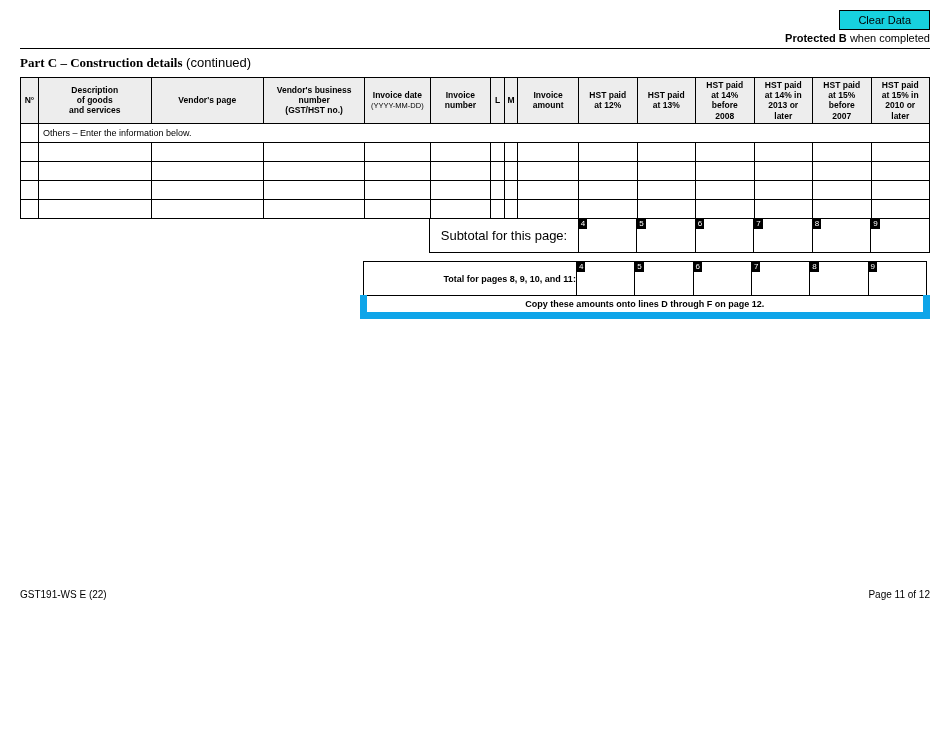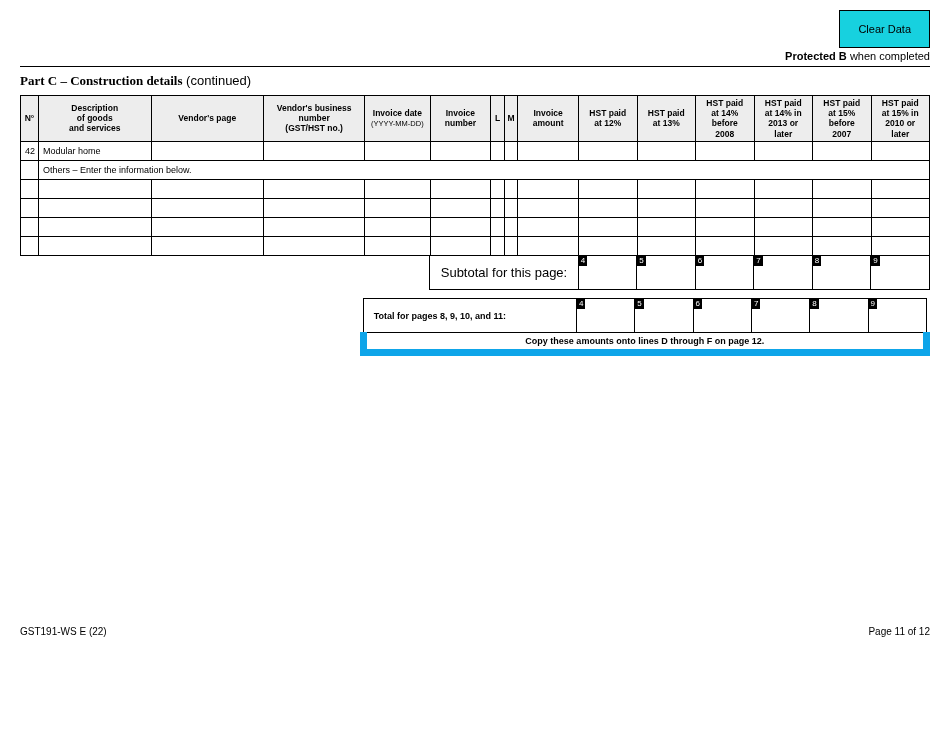--- a/index.html
+++ b/index.html
@@ -14,21 +14,21 @@
   .top-row {
     display: flex;
     justify-content: flex-end;
     align-items: center;
     gap: 8px;
     margin-bottom: 2px;
   }
   .clear-btn {
     background: #17d1df;
     border: 1px solid #000;
-    padding: 12px 18px;
+    padding: 3px 18px;
     font-size: 11px;
     cursor: pointer;
     font-family: Arial, Helvetica, sans-serif;
   }
   .protected {
     text-align: right;
     font-size: 11px;
     margin-bottom: 4px;
   }
   .protected b { font-weight: bold; }
@@ -116,21 +116,21 @@
   }
   .totals-wrap td {
     height: 34px;
     padding: 0;
     vertical-align: middle;
   }
   .totals-wrap .label-cell {
     border: 1px solid #000;
     font-size: 9px;
     font-weight: bold;
-    text-align: left;
+    text-align: right;
     padding-left: 10px;
   }
   .totals-wrap .val-cell {
     border: 1px solid #000;
     position: relative;
   }
   .totals-wrap .val-cell .tag {
     position: absolute;
     top: 0;
     left: 0;
@@ -203,37 +203,20 @@
       <th><span>HST paid</span><br><span>at 12%</span></th>
       <th><span>HST paid</span><br><span>at 13%</span></th>
       <th><span>HST paid</span><br><span>at 14%</span><br><span>before</span><br><span>2008</span></th>
       <th><span>HST paid</span><br><span>at 14% in</span><br><span>2013 or</span><br><span>later</span></th>
       <th><span>HST paid</span><br><span>at 15%</span><br><span>before</span><br><span>2007</span></th>
       <th><span>HST paid</span><br><span>at 15% in</span><br><span>2010 or</span><br><span>later</span></th>
     </tr>
   </thead>
   <tbody>
     <tr>
-        <td class="num">42</td>
-        <td>Modular home</td>
-        <td></td>
-        <td></td>
-        <td></td>
-        <td></td>
-        <td></td>
-        <td></td>
-        <td></td>
-        <td></td>
-        <td></td>
-        <td></td>
-        <td></td>
-        <td></td>
-        <td></td>
-      </tr>
-    <tr>
         <td class="num"></td>
         <td colspan="14" class="others-td">Others – Enter the information below.</td>
       </tr>
     <tr>
         <td class="num"></td>
         <td></td>
         <td></td>
         <td></td>
         <td></td>
         <td></td>

